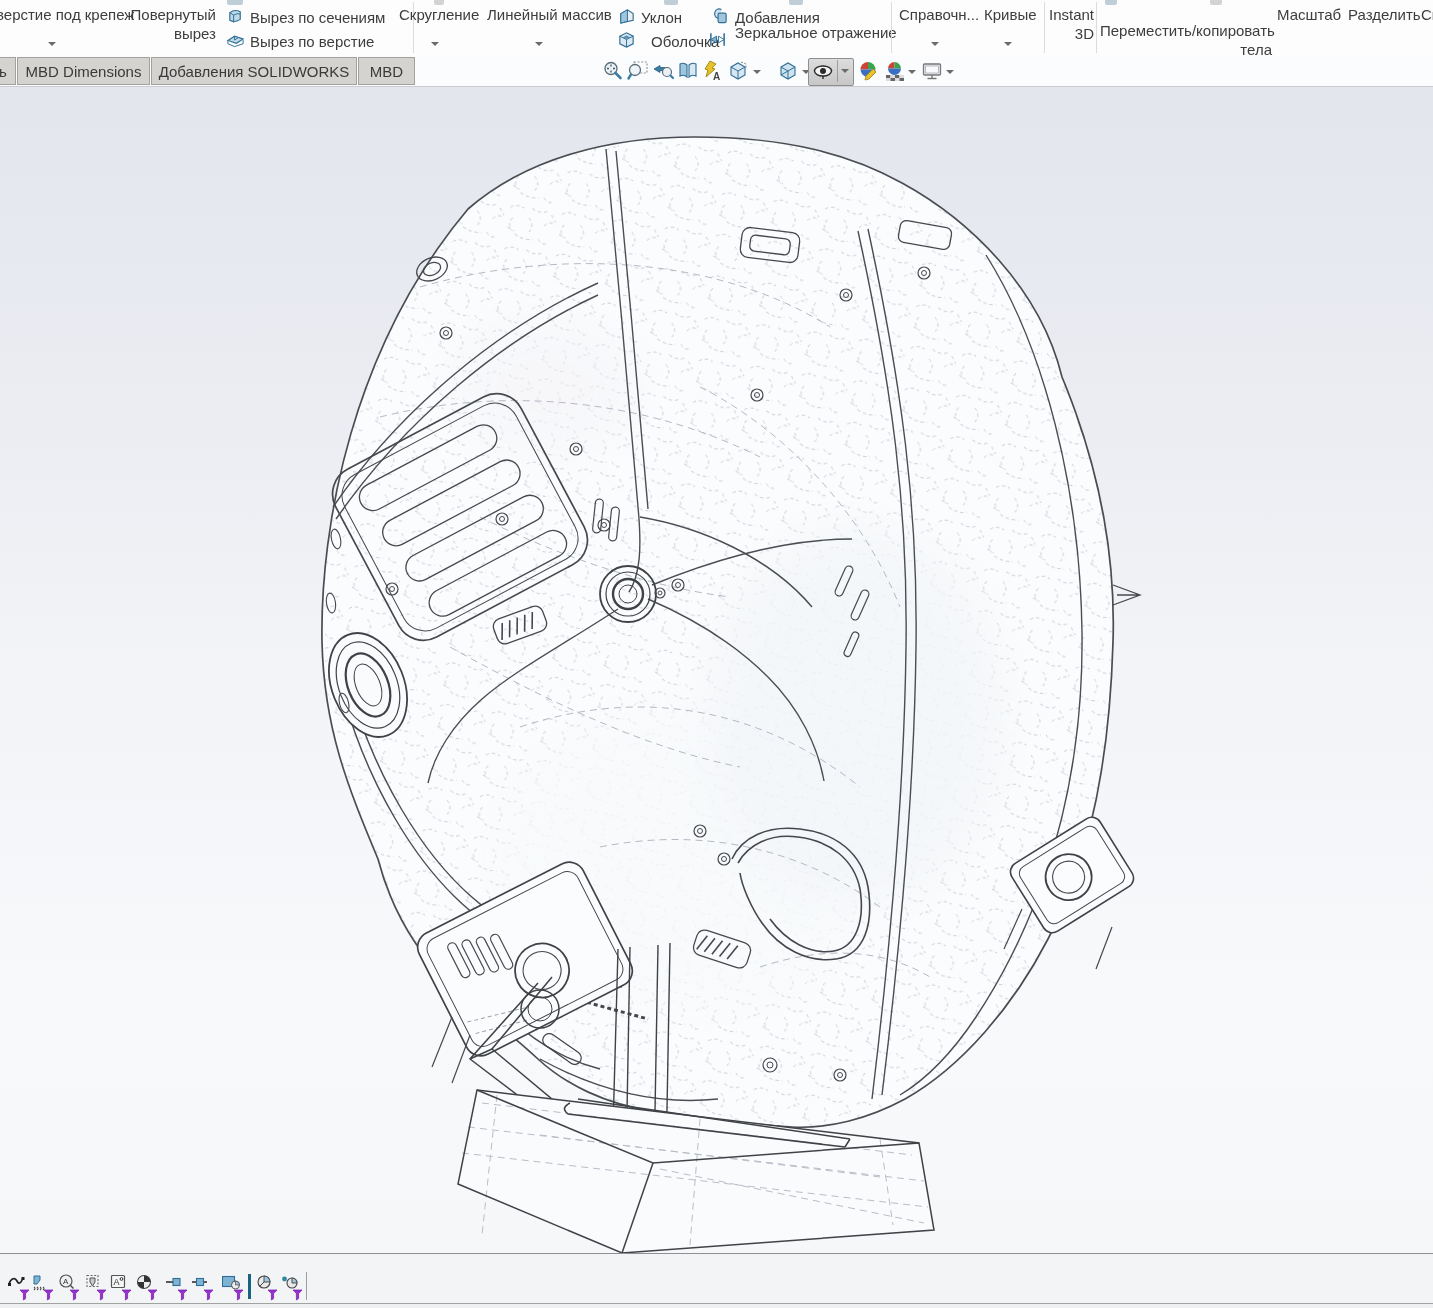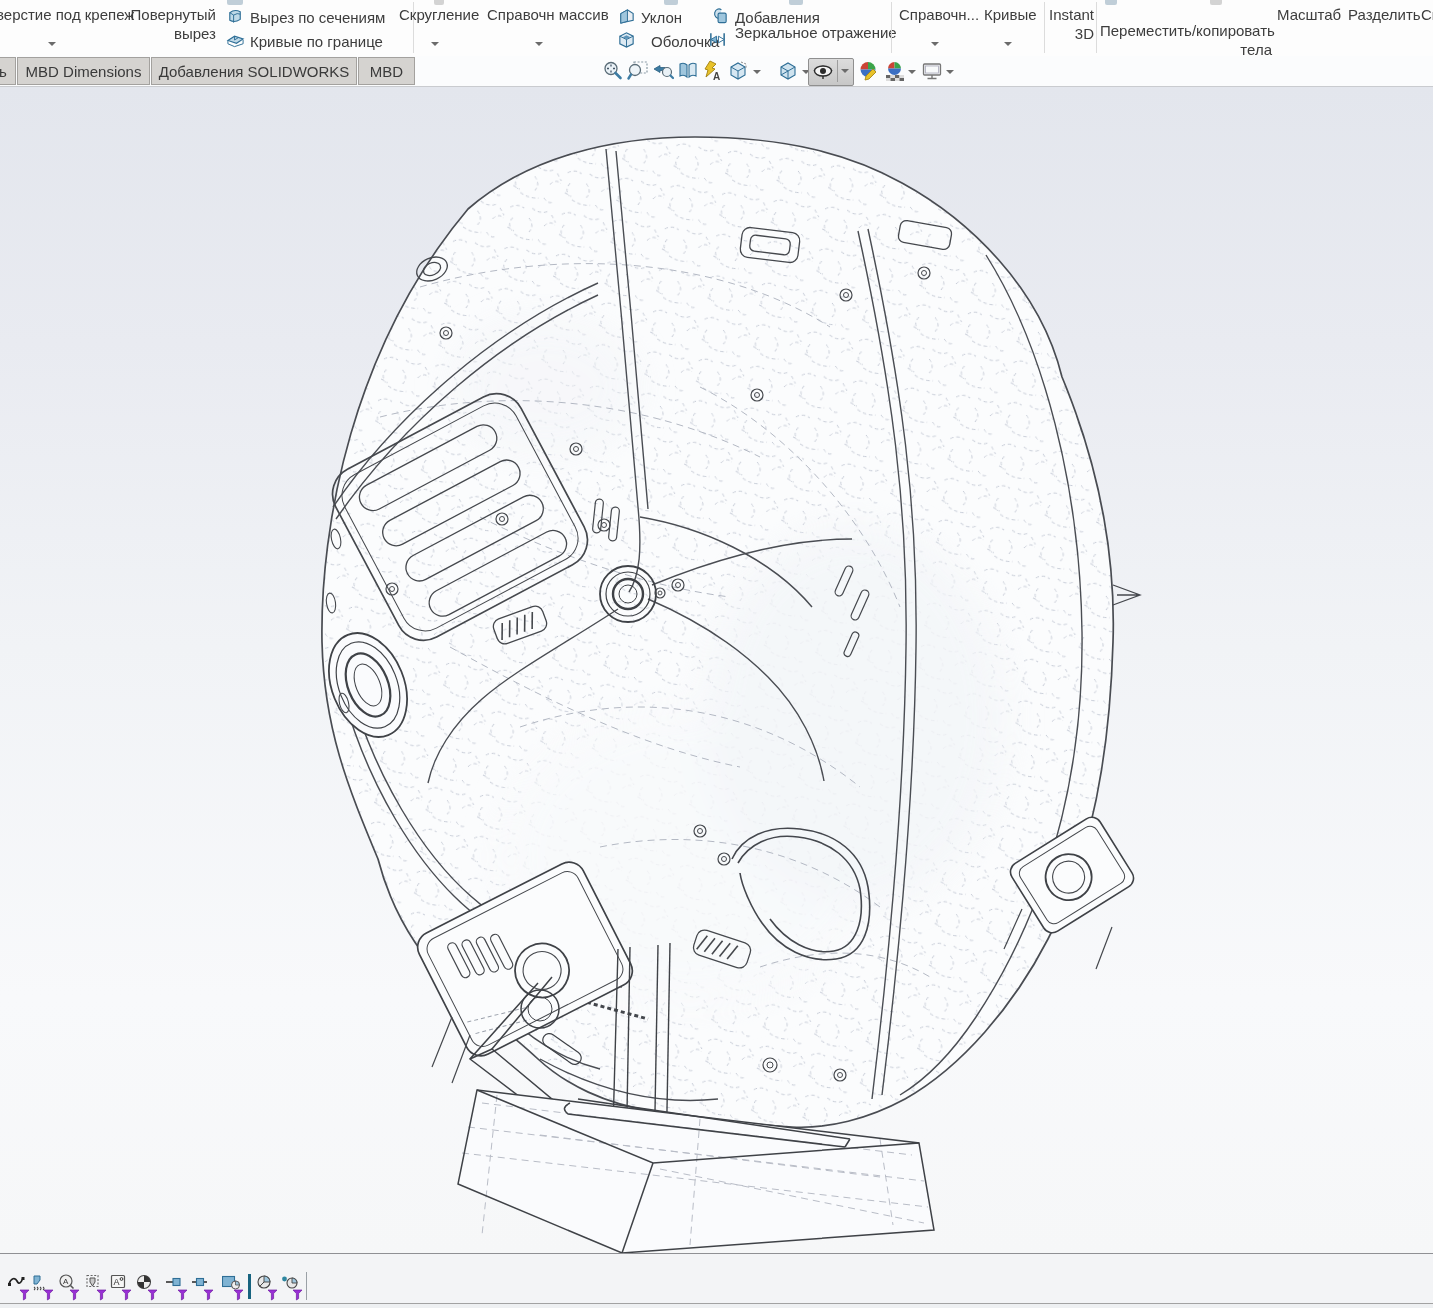--- a/index.html
+++ b/index.html
@@ -63,28 +63,28 @@
 
   <svg class="ric" style="left:226px;top:7px" viewBox="0 0 20 20">
     <path d="M4,6 q5,-4 11,-1 l0,8 q-6,4 -11,1 z" fill="#bfd9e8" stroke="#2e6e96" stroke-width="1.2"></path>
     <path d="M4,6 l4,2.5 0,8 M8,8.5 q4,-2.5 7,-1" fill="none" stroke="#2e6e96" stroke-width="1"></path>
   </svg>
   <div class="lbl rbtn" style="left:250px;top:9px">Вырез по сечениям</div>
   <svg class="ric" style="left:226px;top:30px" viewBox="0 0 20 20">
     <path d="M2,11 l7,-4.5 9,3 -7,4.5 z" fill="#bfd9e8" stroke="#2e6e96" stroke-width="1.2"></path>
     <path d="M2,11 l0,3.5 7,3 9,-3 0,-4 M9,6.5 l0,4 M13,8 l-4,2.5" fill="none" stroke="#2e6e96" stroke-width="1"></path>
   </svg>
-  <div class="lbl rbtn" style="left:250px;top:33px">Кривые по границе</div>
+  <div class="lbl rbtn" style="left:250px;top:33px">Вырез по верстие</div>
 
   <div class="sep" style="left:413px"></div>
 
   <div class="lbl rbtn" style="left:399px;top:6px">Скругление</div>
   <span class="caret" style="left:431px;top:42px"></span>
 
-  <div class="lbl rbtn" style="left:487px;top:6px">Справочн массив</div>
+  <div class="lbl rbtn" style="left:487px;top:6px">Линейный массив</div>
   <span class="caret" style="left:535px;top:42px"></span>
 
   <svg class="ric" style="left:617px;top:7px" viewBox="0 0 20 20">
     <path d="M4,7 l7,-4 6,4 0,7 -13,3 z" fill="#e8eef3" stroke="#2e6e96" stroke-width="1.2"></path>
     <path d="M4,7 l7,-4 0,12 -7,2 z" fill="#9fc6dd" stroke="#2e6e96" stroke-width="1"></path>
   </svg>
   <div class="lbl rbtn" style="left:641px;top:9px">Уклон</div>
   <svg class="ric" style="left:617px;top:30px" viewBox="0 0 20 20">
     <path d="M3,6.5 l7,-3.5 7,3.5 0,8 -7,3.5 -7,-3.5 z" fill="#dce9f2" stroke="#2e6e96" stroke-width="1.2"></path>
     <path d="M6,7.5 l4,-2 4,2 -4,2 z" fill="#5d94b8"></path>

